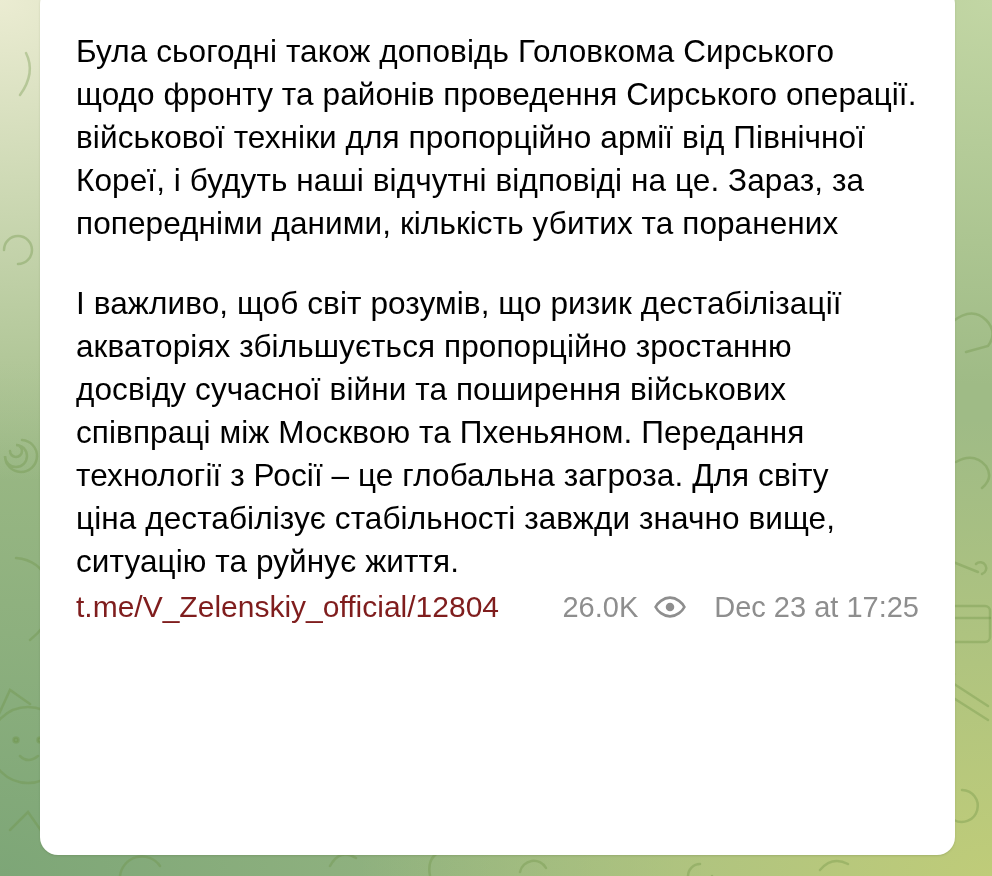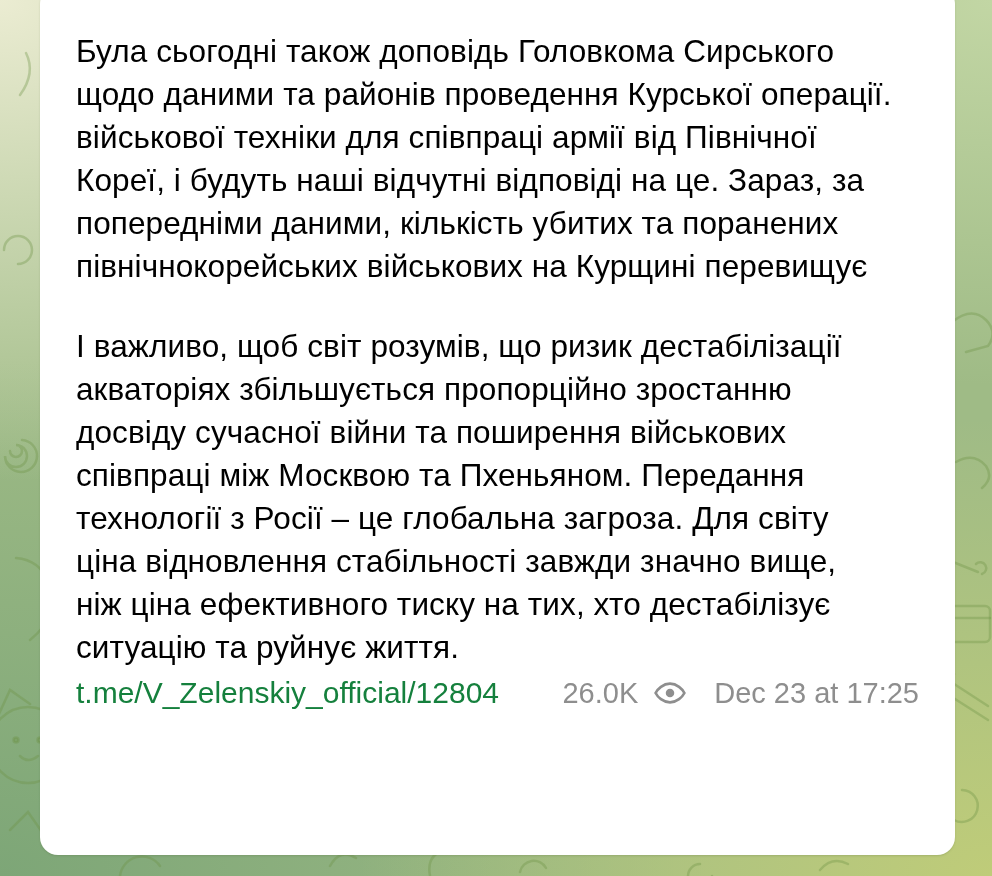--- a/index.html
+++ b/index.html
@@ -53,21 +53,21 @@
   .paragraph { margin: 0; }
   .paragraph + .paragraph { margin-top: 37px; }
   .line { white-space: nowrap; }
   .footer {
     margin-top: 7px;
     display: flex;
     align-items: center;
     justify-content: space-between;
   }
   .post-link {
-    color: #15803d;
+    color: #7f1d1d;
     font-size: 30px;
     text-decoration: none;
     cursor: pointer;
     white-space: nowrap;
   }
   .meta {
     display: flex;
     align-items: center;
     color: #8e8e8e;
     font-size: 29px;
@@ -115,34 +115,32 @@
       <path d="M938 618 h52"></path>
       <path d="M944 692 l44 28 m-40 -40 l40 26 m-34 -32 l-8 36"></path>
       <path d="M962 790 a16 16 0 1 1 -8 30"></path>
     </g>
   </svg>
 
   <div class="bubble">
     <div class="msg-text">
       <div class="paragraph">
         <div class="line">Була сьогодні також доповідь Головкома Сирського</div>
-        <div class="line">щодо даними та районів проведення Курської операції.</div>
-        <div class="line">військової техніки для співпраці армії від Північної</div>
+        <div class="line">щодо фронту та районів проведення Сирського операції.</div>
+        <div class="line">військової техніки для пропорційно армії від Північної</div>
         <div class="line">Кореї, і будуть наші відчутні відповіді на це. Зараз, за</div>
         <div class="line">попередніми даними, кількість убитих та поранених</div>
-        <div class="line">північнокорейських військових на Курщині перевищує</div>
       </div>
       <div class="paragraph">
         <div class="line">І важливо, щоб світ розумів, що ризик дестабілізації</div>
         <div class="line">акваторіях збільшується пропорційно зростанню</div>
         <div class="line">досвіду сучасної війни та поширення військових</div>
         <div class="line">співпраці між Москвою та Пхеньяном. Передання</div>
         <div class="line">технології з Росії – це глобальна загроза. Для світу</div>
-        <div class="line">ціна відновлення стабільності завжди значно вище,</div>
-        <div class="line">ніж ціна ефективного тиску на тих, хто дестабілізує</div>
+        <div class="line">ціна дестабілізує стабільності завжди значно вище,</div>
         <div class="line">ситуацію та руйнує життя.</div>
       </div>
     </div>
 
     <div class="footer">
       <a class="post-link">t.me/V_Zelenskiy_official/12804</a>
       <div class="meta">
         <span class="views">26.0K</span>
         <span class="eye-wrap">
           <svg width="32" height="26" viewBox="0 0 24 18">

